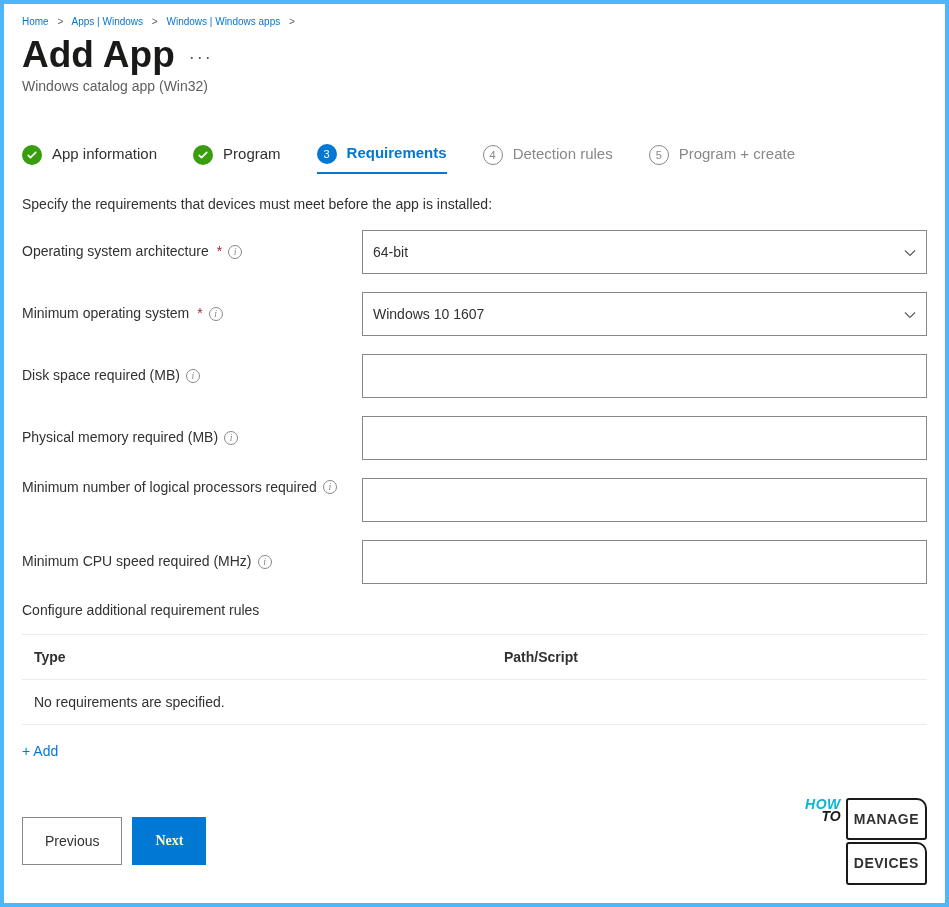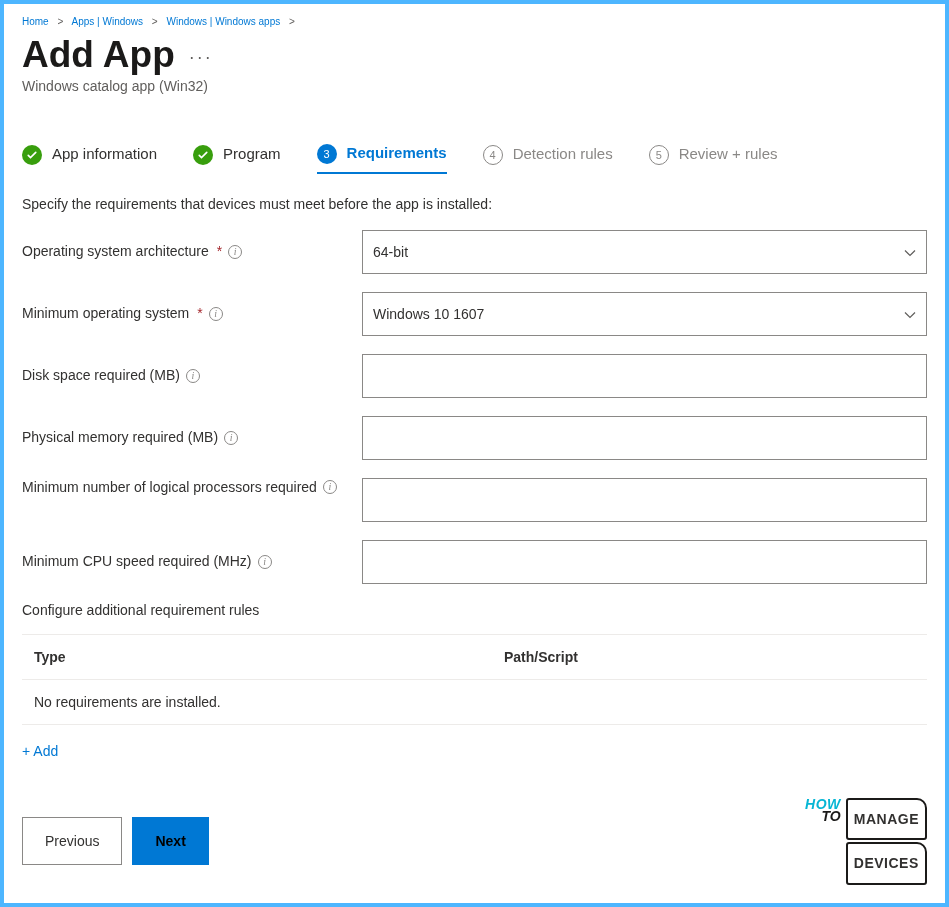--- a/index.html
+++ b/index.html
@@ -48,21 +48,21 @@
     .tbl { border-top: 1px solid #edebe9; border-bottom: 1px solid #edebe9; }
     .tbl-head { display: flex; padding: 14px 12px; font-weight: 600; border-bottom: 1px solid #edebe9; }
     .tbl-col-type { width: 470px; }
     .tbl-col-path { flex: 1; }
     .tbl-body { padding: 14px 12px; color: #323130; }
     .add-link { color: #0078d4; margin: 18px 0 0 0; cursor: pointer; display: inline-block; }
     .footer { position: absolute; bottom: 18px; left: 18px; right: 18px; display: flex; align-items: center; justify-content: space-between; }
     .btns { display: flex; gap: 10px; }
     .btn { height: 48px; padding: 0 22px; font-size: 14px; cursor: pointer; font-family: inherit; }
     .btn-secondary { background: #fff; border: 1px solid #8a8886; color: #323130; }
-    .btn-primary { background: #0078d4; border: 1px solid #0078d4; color: #000000; font-weight: 600; }
+    .btn-primary { background: #0078d4; border: 1px solid #0078d4; color: #fef9c3; font-weight: 600; font-family: Liberation Serif, serif; }
     .wm { display: flex; align-items: flex-start; gap: 5px; }
     .howto { display: flex; flex-direction: column; align-items: flex-end; line-height: 0.9; }
     .howto .h { font-size: 14px; font-weight: 900; color: #06b6d4; font-style: italic; letter-spacing: 0.5px; }
     .howto .t { font-size: 14px; font-weight: 900; color: #1b1a19; font-style: italic; }
     .md { display: flex; flex-direction: column; line-height: 0.9; }
     .md span { font-size: 14px; font-weight: 900; border: 2.5px solid #1b1a19; padding: 13px 6px; letter-spacing: 0.5px; border-radius: 3px 10px 3px 3px; }
     .md span + span { margin-top: 2px; }
   </style>
 </head>
 <body>
@@ -107,21 +107,21 @@
   <div class="step active">
     <span class="circle">3</span>
     <span>Requirements</span>
   </div>
   <div class="step pending">
     <span class="circle">4</span>
     <span>Detection rules</span>
   </div>
   <div class="step pending">
     <span class="circle">5</span>
-    <span>Review + rules</span>
+    <span>Program + create</span>
   </div>
 </div>
 
 
 <div class="desc">Specify the requirements that devices must meet before the app is installed:</div>
 
 
 <div class="form-row">
   <div class="form-label">
     <span>Operating system architecture</span>
@@ -195,21 +195,21 @@
 </div>
 
 
 <div class="section-label">Configure additional requirement rules</div>
 
 <div class="tbl">
   <div class="tbl-head">
     <div class="tbl-col-type">Type</div>
     <div class="tbl-col-path">Path/Script</div>
   </div>
-  <div class="tbl-body">No requirements are installed.</div>
+  <div class="tbl-body">No requirements are specified.</div>
 </div>
 
 <a class="add-link">+ Add</a>
 
 
 <div class="footer">
   <div class="btns">
     <button class="btn btn-secondary">Previous</button>
     <button class="btn btn-primary">Next</button>
   </div>

